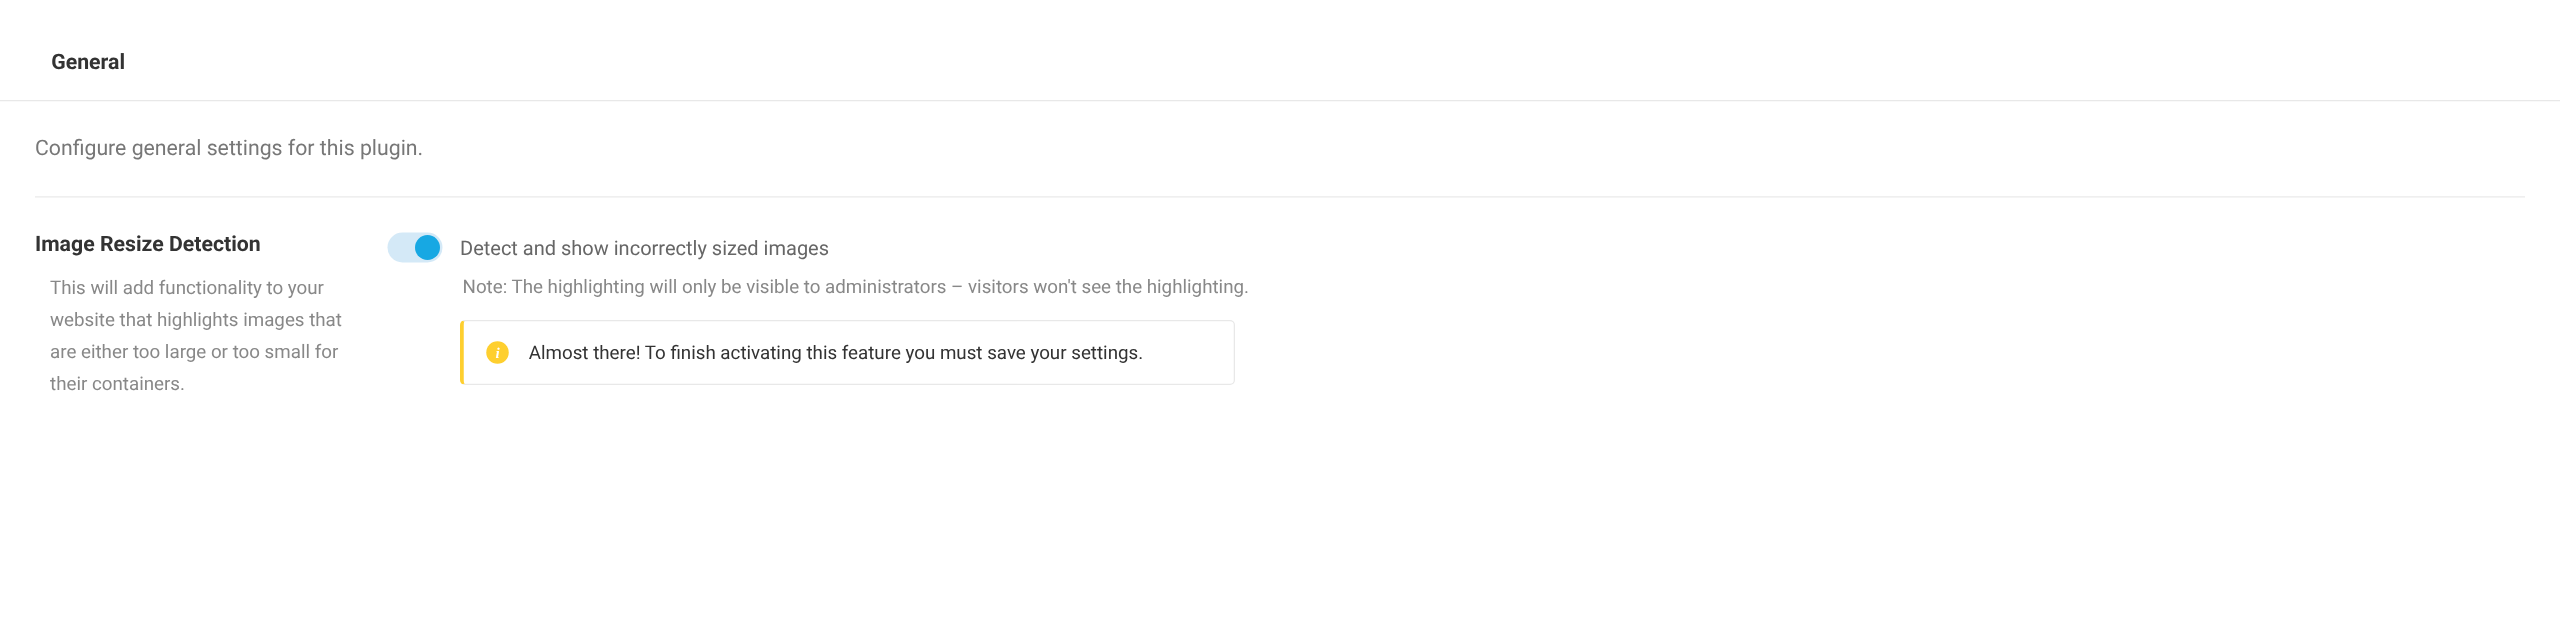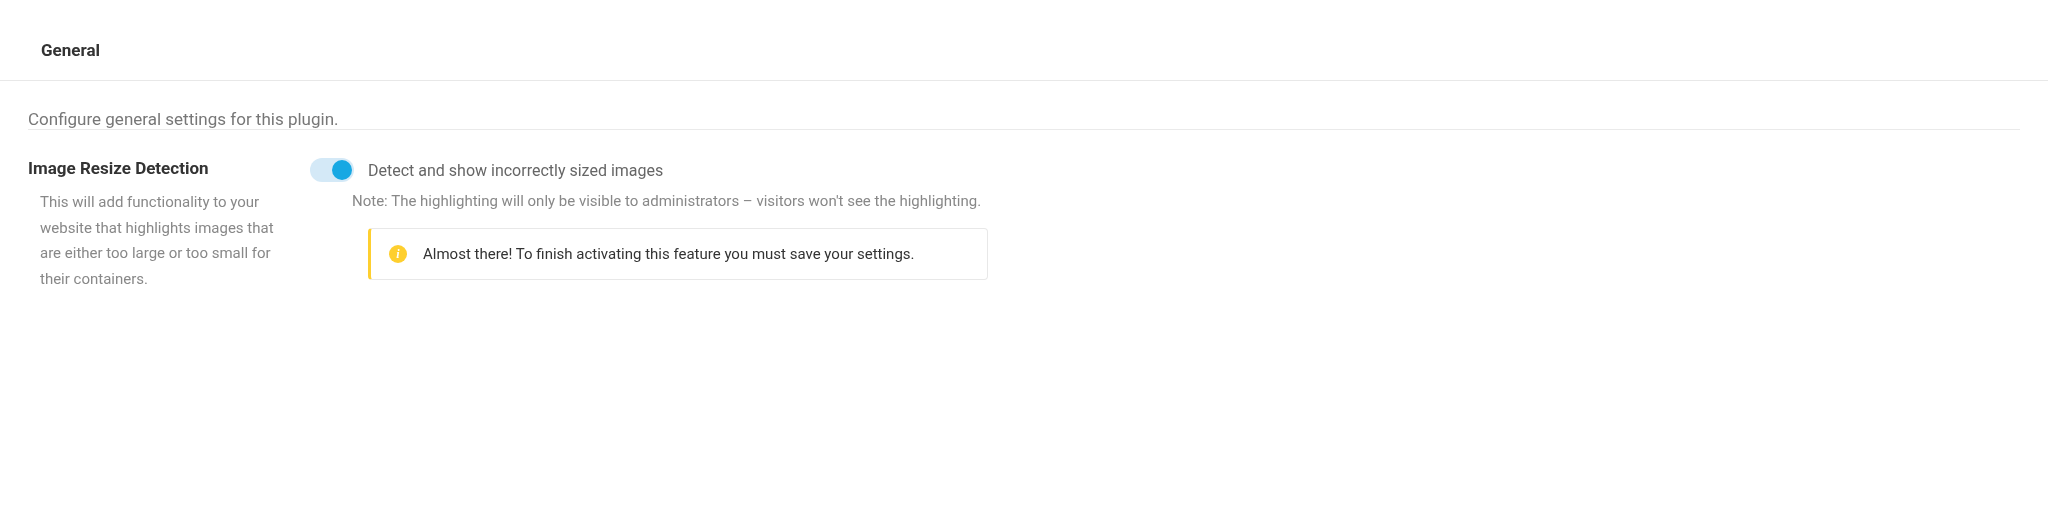--- a/index.html
+++ b/index.html
@@ -22,20 +22,21 @@
       font-size: 17px;
       font-weight: 700;
       color: #333;
     }
     .content {
       padding: 28px;
     }
     .intro {
       font-size: 17px;
       color: #777;
+      margin-bottom: 28px;
     }
     .divider {
       height: 1px;
       background: #eaeaea;
       margin: 0;
     }
     .setting-row {
       display: flex;
       padding-top: 28px;
       gap: 32px;
@@ -85,21 +86,21 @@
       transition: all 0.2s;
     }
     .toggle-label {
       font-size: 16px;
       font-weight: 400;
       color: #666;
     }
     .note {
       font-size: 15px;
       color: #888;
-      margin-left: 42px;
+      margin-left: 60px;
       margin-bottom: 18px;
     }
     .alert-box {
       margin-left: 58px;
       max-width: 620px;
       border: 1px solid #e8e8e8;
       border-left: 3px solid #fecf2f;
       border-radius: 4px;
       padding: 16px 18px;
       display: flex;

